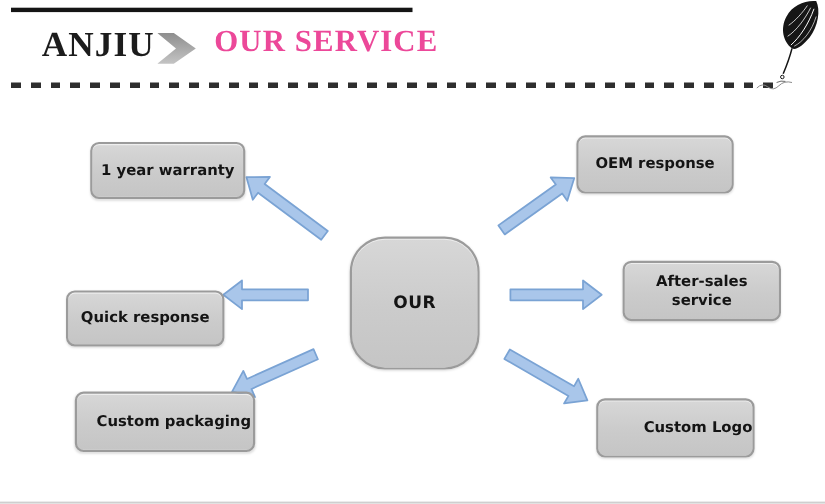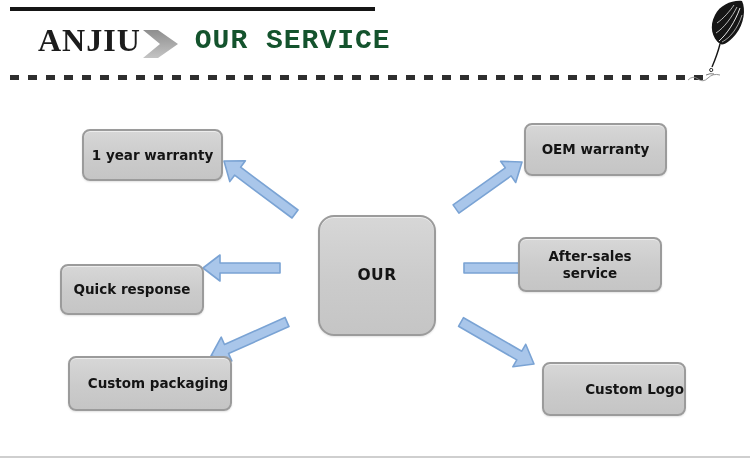--- a/index.html
+++ b/index.html
@@ -13,36 +13,36 @@
     font-family:"DejaVu Sans", sans-serif;
   }
 
   
   .top-rule {
     position:absolute; left:10px; top:7px;
     width:365px; height:4px; background:#151515;
   }
   .brand-row {
     position:absolute; left:38px; top:22px;
-    display:flex; align-items:center;
+    display:flex; align-items:flex-start;
   }
   .brand {
     font-family:"Liberation Serif", serif;
     font-weight:bold; font-size:32px; letter-spacing:1px;
     color:#1c1c1c;
   }
   .brand-chevron {
     width:36px; height:30px;
     margin:0 16px 0 2px;
     align-self:center; transform:translateY(3px);
   }
   .page-title {
-    font-family:Liberation Mono, monospace;
+    font-family:Liberation Serif, serif;
     font-weight:bold; font-size:28px; letter-spacing:1px;
-    color:#14532d;
+    color:#ec4899;
   }
   .dashed-rule {
     position:absolute; left:10px; top:75px;
     width:695px; height:5px;
     background:repeating-linear-gradient(to right,#2e2e2e 0 9px,transparent 9px 18px);
   }
   .quill { position:absolute; top:0; right:2px; width:62px; height:88px; }
 
   
   .diagram { position:absolute; inset:0; }
@@ -52,30 +52,30 @@
     position:absolute;
     display:flex; align-items:center; justify-content:center;
     background:linear-gradient(180deg,#d7d7d7 0%,#cbcbcb 55%,#c5c5c5 100%);
     border:2px solid #9b9b9b;
     border-radius:8px;
     box-shadow:inset 0 1px 0 rgba(255,255,255,.55), 0 1px 2px rgba(0,0,0,.12);
     font-weight:bold; font-size:13.5px; color:#141414;
     text-align:center; line-height:1.2;
   }
   .node-center {
-    border-radius:16px;
+    border-radius:32px;
     flex-direction:column;
     font-size:15.5px; letter-spacing:.5px;
     gap:22px;
   }
   .n-warranty   { left:82px;  top:129px; width:137px; height:48px; }
   .n-quick      { left:60px;  top:241px; width:140px; height:47px;margin-top:23px; }
   .n-packaging  { left:68px;  top:356px; width:144px; height:51px;padding-left:16px; }
   .n-oem        { left:524px; top:123px; width:139px; height:49px; }
-  .n-aftersales { left:518px; top:237px; width:140px; height:51px; }
+  .n-aftersales { left:566px; top:237px; width:140px; height:51px; }
   .n-logo       { left:542px; top:362px; width:140px; height:50px;justify-content:flex-end; }
   .n-center     { left:318px; top:215px; width:114px; height:117px; }
 </style>
 </head>
 <body>
 
 <div class="page">
 
   <div class="top-rule"></div>
 
@@ -124,21 +124,21 @@
     <div class="node n-warranty">
       <span>1 year warranty</span>
     </div>
     <div class="node n-quick">
       <span>Quick response</span>
     </div>
     <div class="node n-packaging">
       <span>Custom packaging</span>
     </div>
     <div class="node n-oem">
-      <span>OEM warranty</span>
+      <span>OEM response</span>
     </div>
     <div class="node n-aftersales">
       <span>After-sales service</span>
     </div>
     <div class="node n-logo">
       <span>Custom Logo</span>
     </div>
   </div>
 </div>
 

